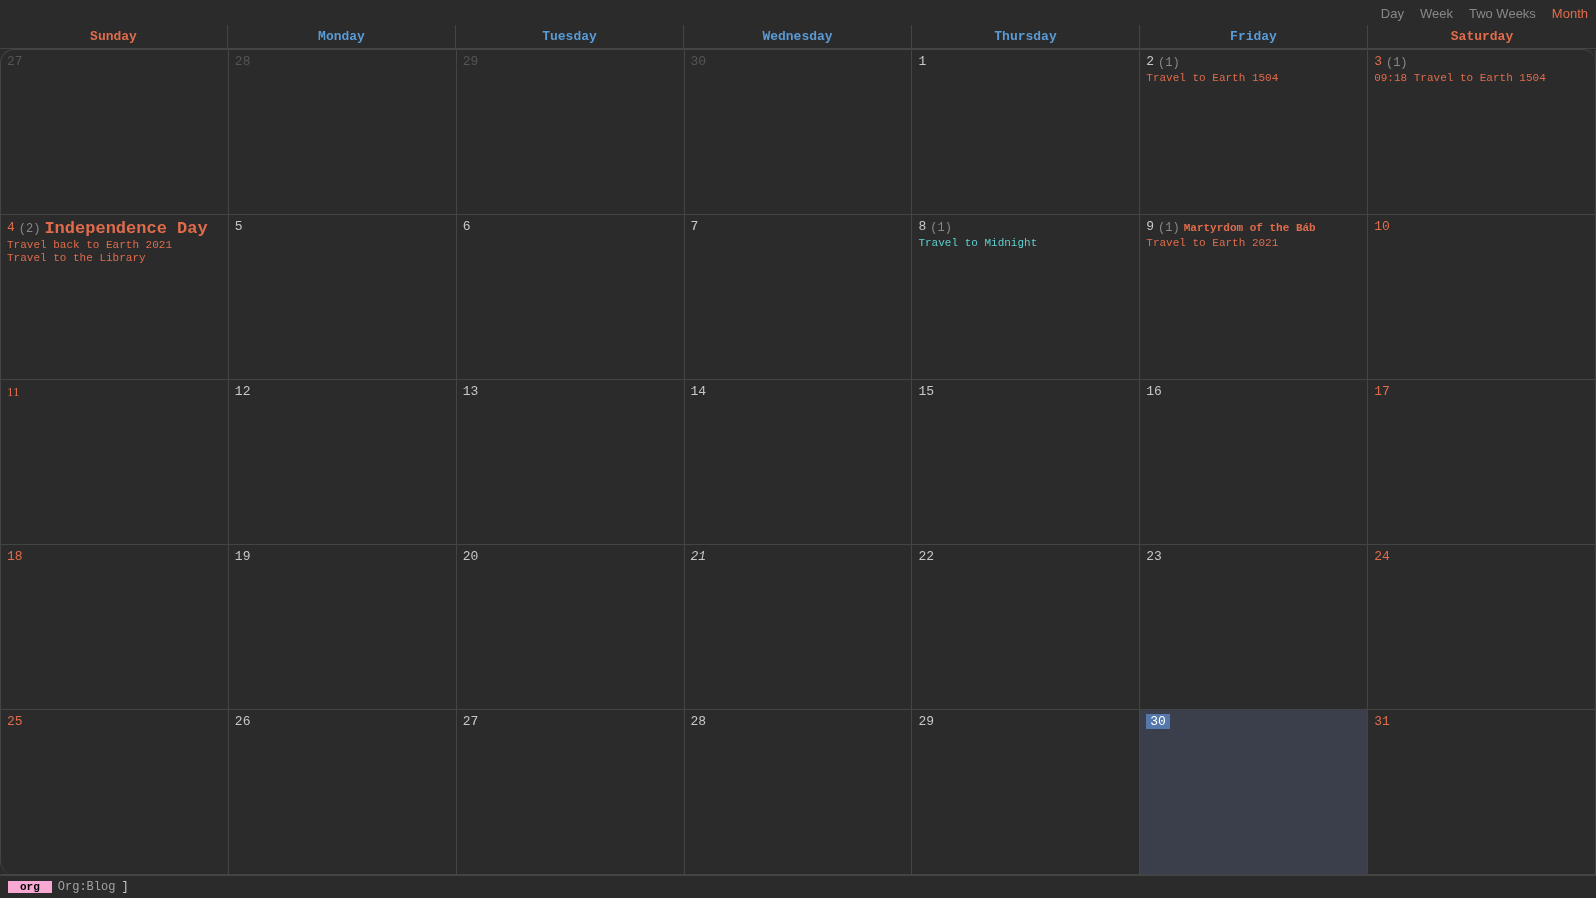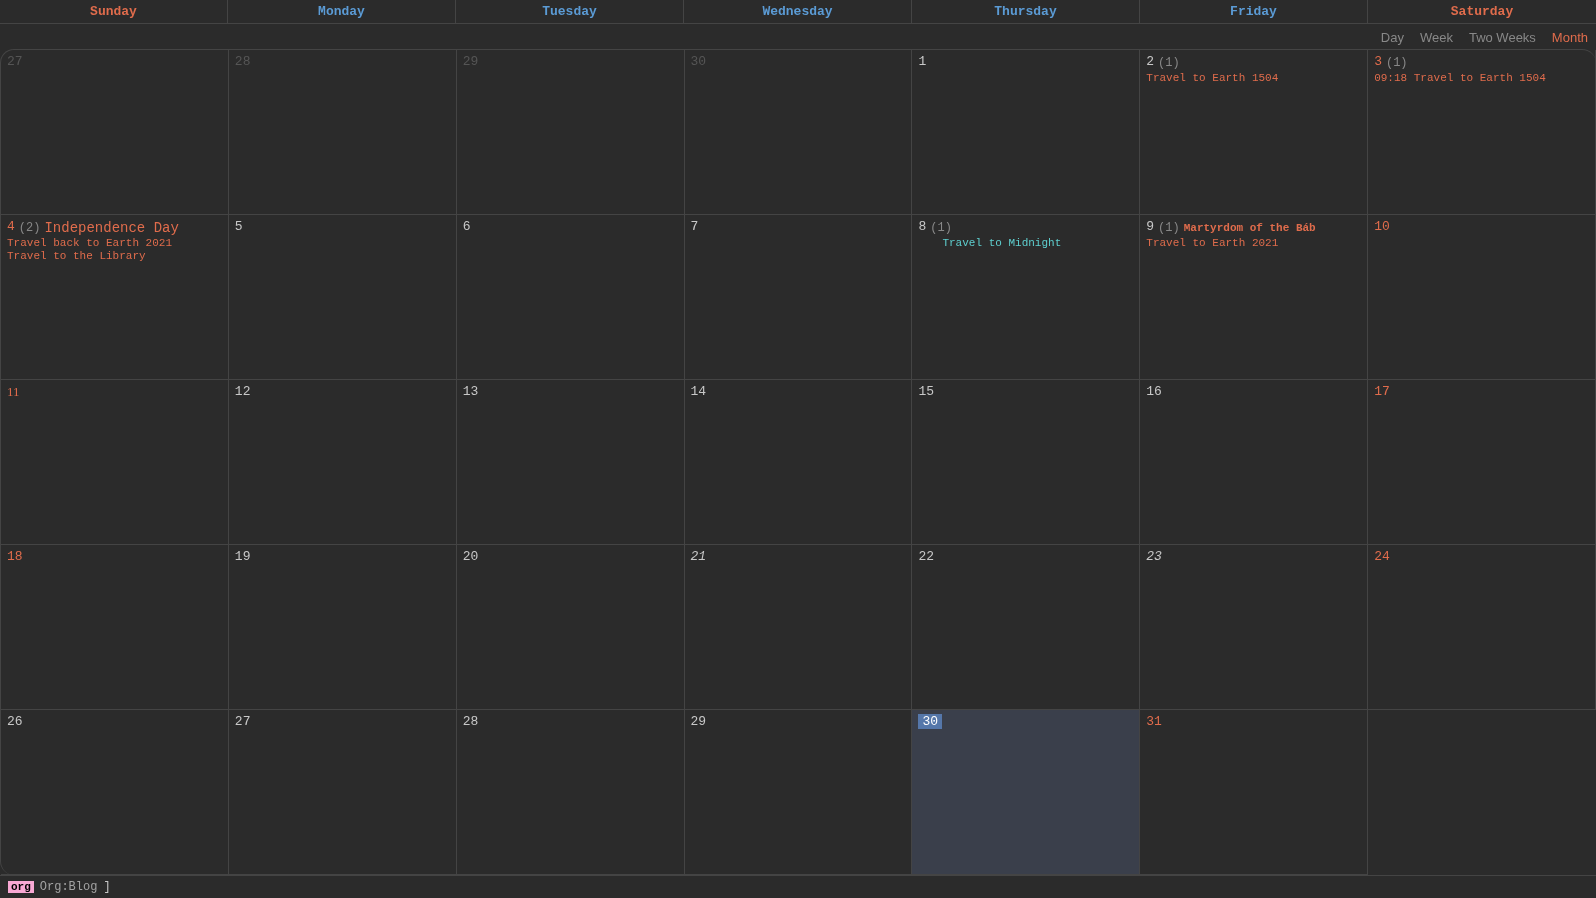--- a/index.html
+++ b/index.html
@@ -136,55 +136,45 @@
       font-size: 12px;
     }
     .event-item {
       font-size: 11px;
       margin-top: 1px;
       white-space: nowrap;
       overflow: hidden;
       text-overflow: ellipsis;
     }
     .event-orange { color: #e06c4c; }
-    .event-cyan { color: #5ecfcf; margin-left: 24px; }
+    .event-cyan { color: #5ecfcf; }
     
     #footer {
       padding: 4px 8px;
       flex-shrink: 0;
       display: flex;
       align-items: center;
       gap: 6px;
       border-top: 1px solid #444;
       font-size: 12px;
     }
     .footer-tag {
       background: #f9a8d4;
       color: #000;
-      padding: 0 3px;
+      padding: 0 12px;
       font-size: 11px;
       font-weight: bold;
       font-family: Liberation Mono, monospace;
     }
     .footer-label { color: #a3a3a3; }
   </style>
 </head>
 <body>
 
 <div id="app">
-  <div id="day-headers">
-      <div class="day-header weekend">Sunday</div>
-      <div class="day-header weekday">Monday</div>
-      <div class="day-header weekday">Tuesday</div>
-      <div class="day-header weekday">Wednesday</div>
-      <div class="day-header weekday">Thursday</div>
-      <div class="day-header weekday">Friday</div>
-      <div class="day-header weekend">Saturday</div>
-    </div>
-
   <div id="header">
     <div id="title-row">
       <span id="page-title">
         <span class="year"></span>
         <span class="slash"></span>
         <span class="month"></span>
       </span>
     </div>
     <div id="nav-row">
       <div id="nav-left">
@@ -193,20 +183,30 @@
         <button id="today-btn"></button>
       </div>
       <div id="view-options">
         <button class="view-option">Day</button>
         <button class="view-option">Week</button>
         <button class="view-option">Two Weeks</button>
         <button class="view-option active">Month</button>
       </div>
     </div>
   </div>
+
+  <div id="day-headers">
+      <div class="day-header weekend">Sunday</div>
+      <div class="day-header weekday">Monday</div>
+      <div class="day-header weekday">Tuesday</div>
+      <div class="day-header weekday">Wednesday</div>
+      <div class="day-header weekday">Thursday</div>
+      <div class="day-header weekday">Friday</div>
+      <div class="day-header weekend">Saturday</div>
+    </div>
   <div id="calendar-grid">
       <div class="cal-cell other-month">
         <div style="display: flex; align-items: center; gap: 4px;">
           <span class="day-num">27</span>
         </div>
       </div>
       <div class="cal-cell other-month">
         <div style="display: flex; align-items: center; gap: 4px;">
           <span class="day-num">28</span>
         </div>
@@ -237,21 +237,21 @@
         <div style="display: flex; align-items: center; gap: 4px;">
           <span class="day-num weekend-num" style="display: inline; color: rgb(224, 108, 76);">3</span>
           <span class="event-count">(1)</span>
         </div>
         <div class="event-item event-orange">09:18 Travel to Earth 1504</div>
       </div>
       <div class="cal-cell weekend-cell">
         <div style="display: flex; align-items: center; gap: 4px; flex-wrap: wrap;">
           <span class="day-num" style="display: inline;">4</span>
           <span class="event-count">(2)</span>
-          <span style="font-weight: normal; color: rgb(224, 108, 76); font-size: 14px;">Independence Day</span>
+          <span style="font-weight: bold; color: rgb(224, 108, 76); font-size: 17px;">Independence Day</span>
         </div>
         <div class="event-item event-orange">Travel back to Earth 2021</div>
         <div class="event-item event-orange">Travel to the Library</div>
       </div>
       <div class="cal-cell">
         <div style="display: flex; align-items: center; gap: 4px;">
           <span class="day-num">5</span>
         </div>
       </div>
       <div class="cal-cell">
@@ -338,27 +338,32 @@
         <div style="display: flex; align-items: center; gap: 4px; font-style: italic;">
           <span class="day-num">21</span>
         </div>
       </div>
       <div class="cal-cell">
         <div style="display: flex; align-items: center; gap: 4px;">
           <span class="day-num">22</span>
         </div>
       </div>
       <div class="cal-cell">
-        <div style="display: flex; align-items: center; gap: 4px; font-style: italic;">
+        <div style="display: flex; align-items: center; gap: 4px;">
           <span class="day-num">23</span>
         </div>
       </div>
       <div class="cal-cell weekend-cell">
         <div style="display: flex; align-items: center; gap: 4px;">
           <span class="day-num">24</span>
+        </div>
+      </div>
+      <div class="cal-cell weekend-cell">
+        <div style="display: flex; align-items: center; gap: 4px;">
+          <span class="day-num">25</span>
         </div>
       </div>
       <div class="cal-cell">
         <div style="display: flex; align-items: center; gap: 4px;">
           <span class="day-num">26</span>
         </div>
       </div>
       <div class="cal-cell">
         <div style="display: flex; align-items: center; gap: 4px;">
           <span class="day-num">27</span>

